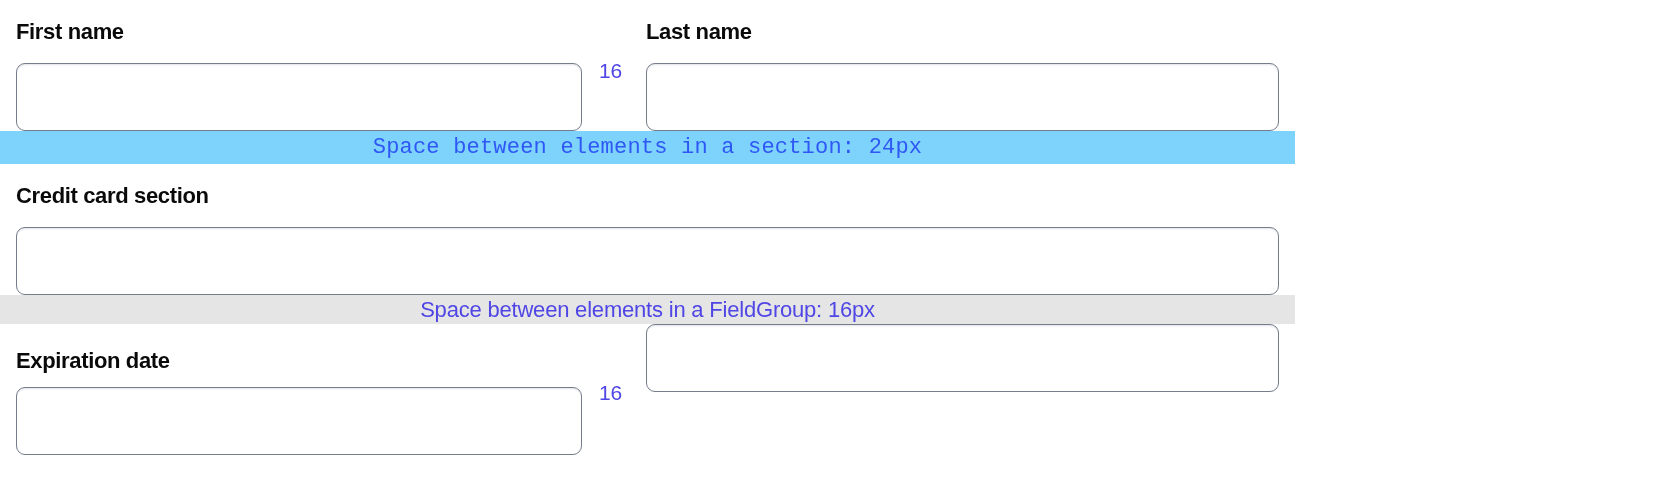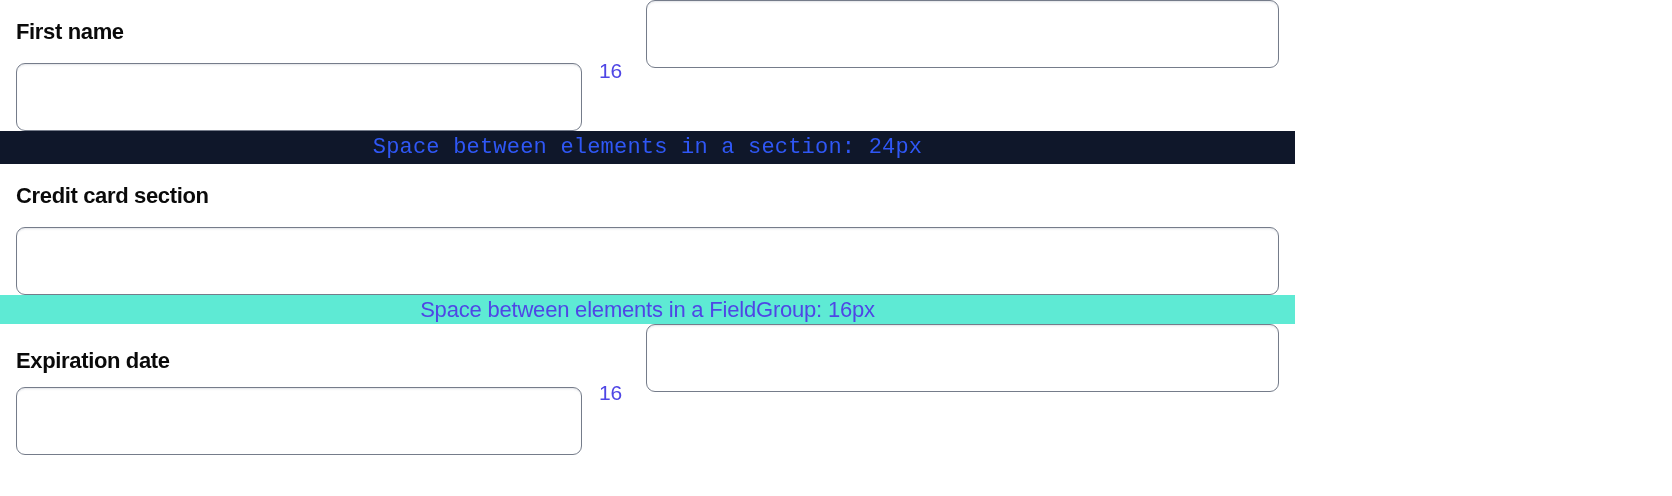--- a/index.html
+++ b/index.html
@@ -103,31 +103,31 @@
   }
 
   
   .annotation {
     width: 100%;
     text-align: center;
     white-space: nowrap;
   }
 
   .annotation.section {
-    background: #0f172a;
+    background: #7dd3fc;
     color: #2f57f5;
     font-family: "Liberation Mono", monospace;
     font-size: 22px;
     line-height: 33px;
     height: 33px;
     letter-spacing: 0.2px;
   }
 
   .annotation.fieldgroup {
-    background: #5eead4;
+    background: #e5e5e5;
     color: #4f46e5;
     font-family: "Liberation Sans", sans-serif;
     font-size: 22px;
     line-height: 29px;
     height: 29px;
     letter-spacing: -0.2px;
   }
 </style>
 </head>
 <body>
@@ -142,20 +142,21 @@
         <div class="input-wrap">
           <input class="text-input" type="text" placeholder="" style="">
         </div>
       </div>
 
       <div class="gutter">
         <span class="gutter-label">16</span>
       </div>
 
       <div class="field-col right">
+        <div class="field-label">Last name</div>
         <div class="input-wrap">
           <input class="text-input" type="text" placeholder="" style="">
         </div>
       </div>
     </div>
 
     <div class="annotation section">Space between elements in a section: 24px</div>
 
     <div class="field-row">
       <div class="field-col full">

